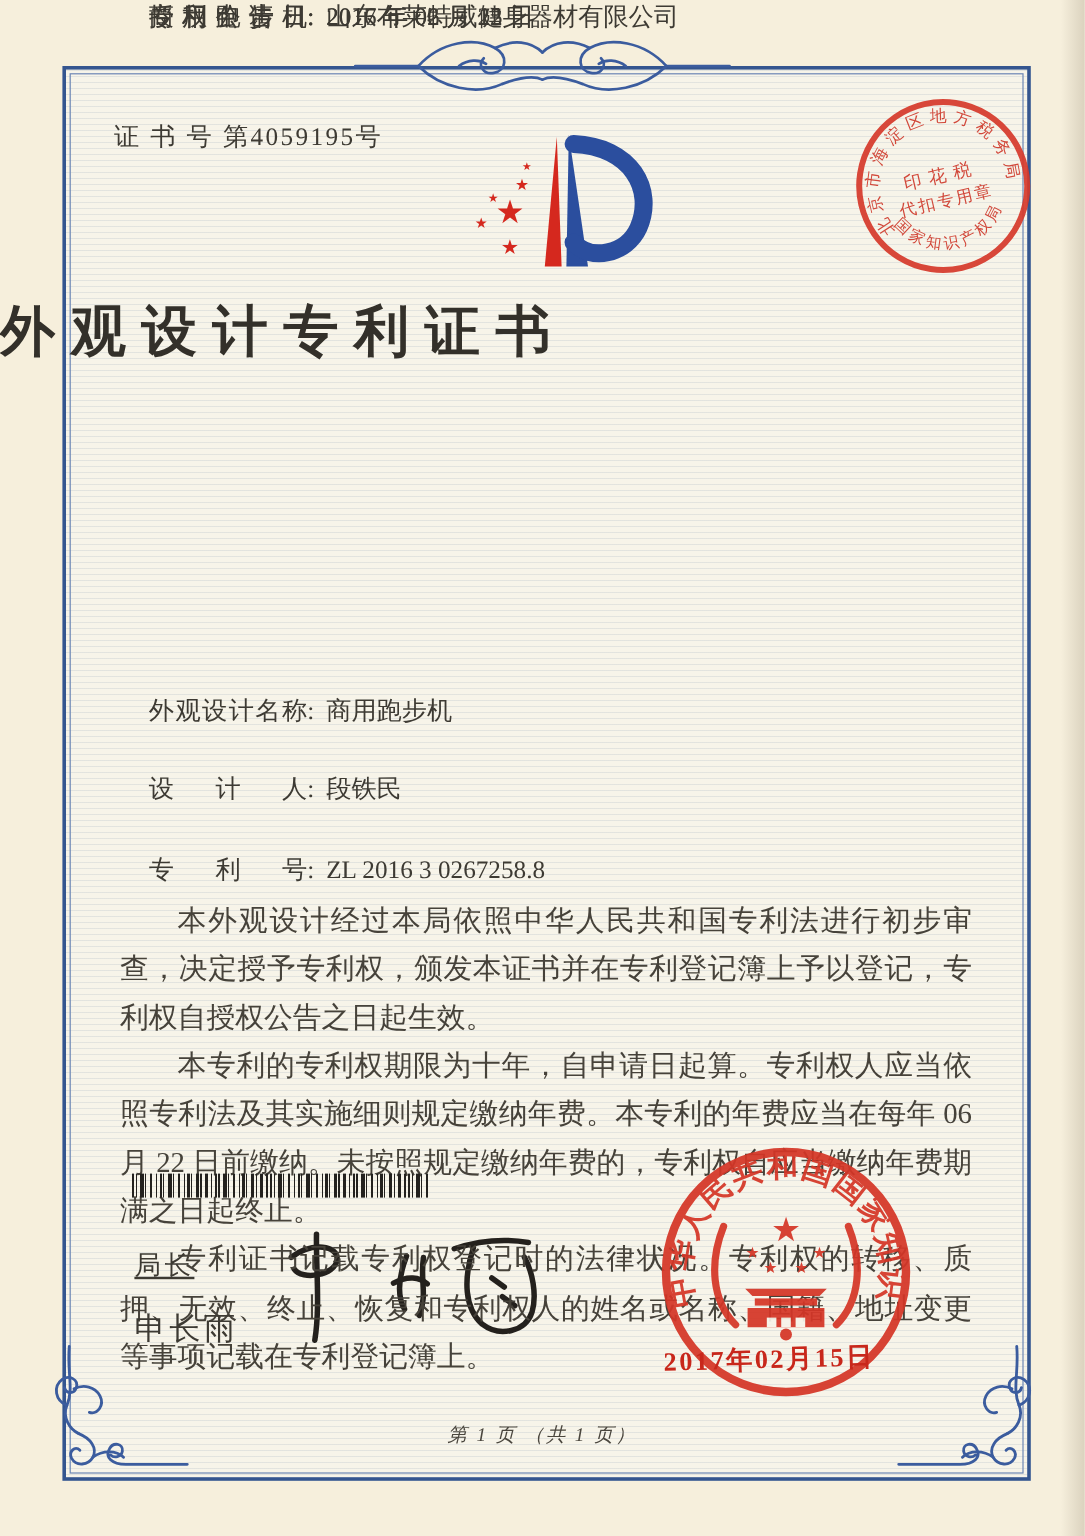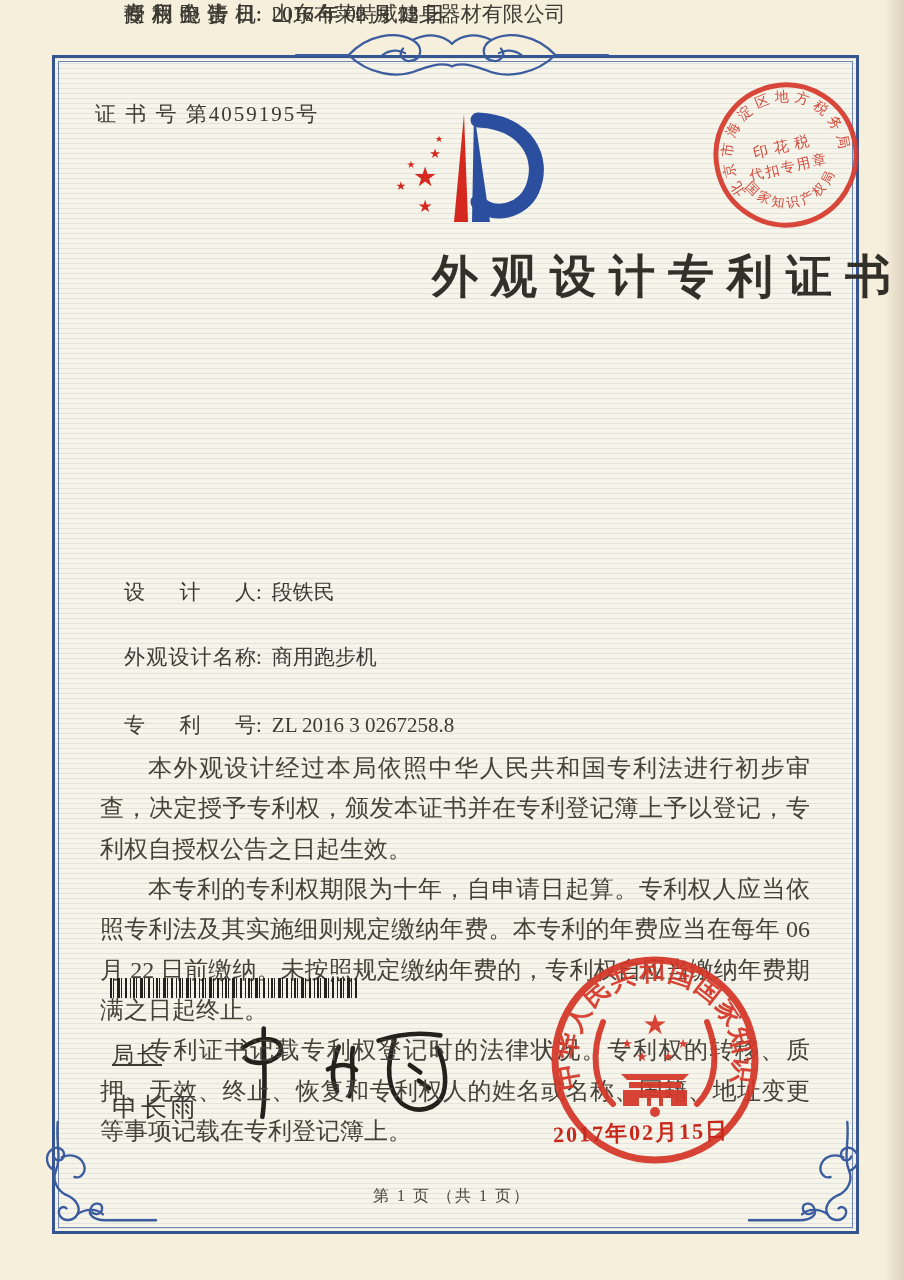--- a/index.html
+++ b/index.html
@@ -16,21 +16,21 @@
          repeating-linear-gradient(180deg, rgba(120,140,170,.16) 0 1px, rgba(255,255,255,0) 1px 5px),
          #f7f4e9;}
   .frame-inner{position:absolute;inset:3px;border:1px solid #6b86b5;}
   .orn{position:absolute;z-index:3;}
   .orn path{stroke:#3b5c9e;stroke-width:2.4;fill:none;stroke-linecap:round;}
   
   .cert-no{position:absolute;left:95px;top:100px;font-size:21px;letter-spacing:2px;z-index:4;}
   .logo{position:absolute;left:378px;top:100px;z-index:4;}
   .tax-stamp{position:absolute;left:703px;top:72px;width:166px;height:166px;
        transform:rotate(-13deg);z-index:5;opacity:.92;}
-  .title{position:absolute;left:0;right:0;top:246px;text-align:right;
+  .title{position:absolute;left:0;right:0;top:246px;text-align:left;
        font-size:46px;font-weight:bold;letter-spacing:13px;color:#33302a;z-index:4;}
   .field{position:absolute;left:108px;font-size:21px;white-space:nowrap;z-index:4;margin-left:16px;}
   .f-label{display:inline-block;width:132px;text-align:justify;text-align-last:justify;}
   .f-colon{display:inline-block;margin-right:10px;}
   .field:nth-of-type(1){top:372px}.field:nth-of-type(2){top:440px}
   .field:nth-of-type(3){top:508px}.field:nth-of-type(4){top:578px}
   .field:nth-of-type(5){top:643px}.field:nth-of-type(6){top:711px}
   .body-text{position:absolute;left:100px;top:748px;width:710px;z-index:4;}
   .body-text p{margin:0;font-size:24px;line-height:1.68;text-indent:2em;
        text-align:justify;color:#46423a;}
@@ -43,21 +43,21 @@
         #23211e 15px 17px, transparent 17px 20px,
         #23211e 20px 21px, transparent 21px 23px);}
   .director-label{position:absolute;left:112px;top:1040px;font-size:22px;letter-spacing:3px;z-index:4;text-decoration:underline;}
   .director-name{position:absolute;left:112px;top:1090px;font-size:26px;letter-spacing:3px;z-index:4;}
   .signature{position:absolute;left:228px;top:1012px;z-index:3;transform:rotate(-3deg);}
   .signature path{stroke:#24211d;stroke-width:4.6;fill:none;stroke-linecap:round;stroke-linejoin:round;}
   .seal{position:absolute;left:545px;top:950px;z-index:4;opacity:.93;}
   .seal-date{position:absolute;left:553px;top:1118px;font-size:22px;font-weight:bold;
        color:#c8271b;letter-spacing:2px;z-index:5;transform:rotate(-1.5deg);white-space:nowrap;}
   .footer{position:absolute;left:0;right:0;top:1186px;text-align:center;
-       font-size:16px;color:#4a463e;letter-spacing:2px;z-index:4;}
+       font-size:16px;color:#4a463e;letter-spacing:2px;z-index:4;font-style:italic;}
 </style>
 </head>
 <body>
 
 <div class="page">
 
   <div class="frame">
     <div class="frame-inner"></div>
   </div>
 
@@ -128,24 +128,24 @@
     <text fill="#cf3a2c" font-size="13" letter-spacing="3">
       <textPath href="#taxBot">国家知识产权局</textPath>
     </text>
     <text x="0" y="-4" text-anchor="middle" fill="#cf3a2c" font-size="15" letter-spacing="6">印花税</text>
     <text x="0" y="17" text-anchor="middle" fill="#cf3a2c" font-size="14" letter-spacing="2">代扣专用章</text>
   </svg>
 
   <div class="title">外观设计专利证书</div>
 
   <div class="field">
+    <span class="f-label">外观设计名称</span><span class="f-colon">:</span><span>商用跑步机</span>
+  </div>
+  <div class="field">
     <span class="f-label">设计人</span><span class="f-colon">:</span><span>段铁民</span>
-  </div>
-  <div class="field">
-    <span class="f-label">外观设计名称</span><span class="f-colon">:</span><span>商用跑步机</span>
   </div>
   <div class="field">
     <span class="f-label">专利号</span><span class="f-colon">:</span><span>ZL 2016 3 0267258.8</span>
   </div>
   <div class="field">
     <span class="f-label">专利申请日</span><span class="f-colon">:</span><span>2016 年 06 月 22 日</span>
   </div>
   <div class="field">
     <span class="f-label">商用跑步机</span><span class="f-colon">:</span><span>山东布莱特威健身器材有限公司</span>
   </div>

